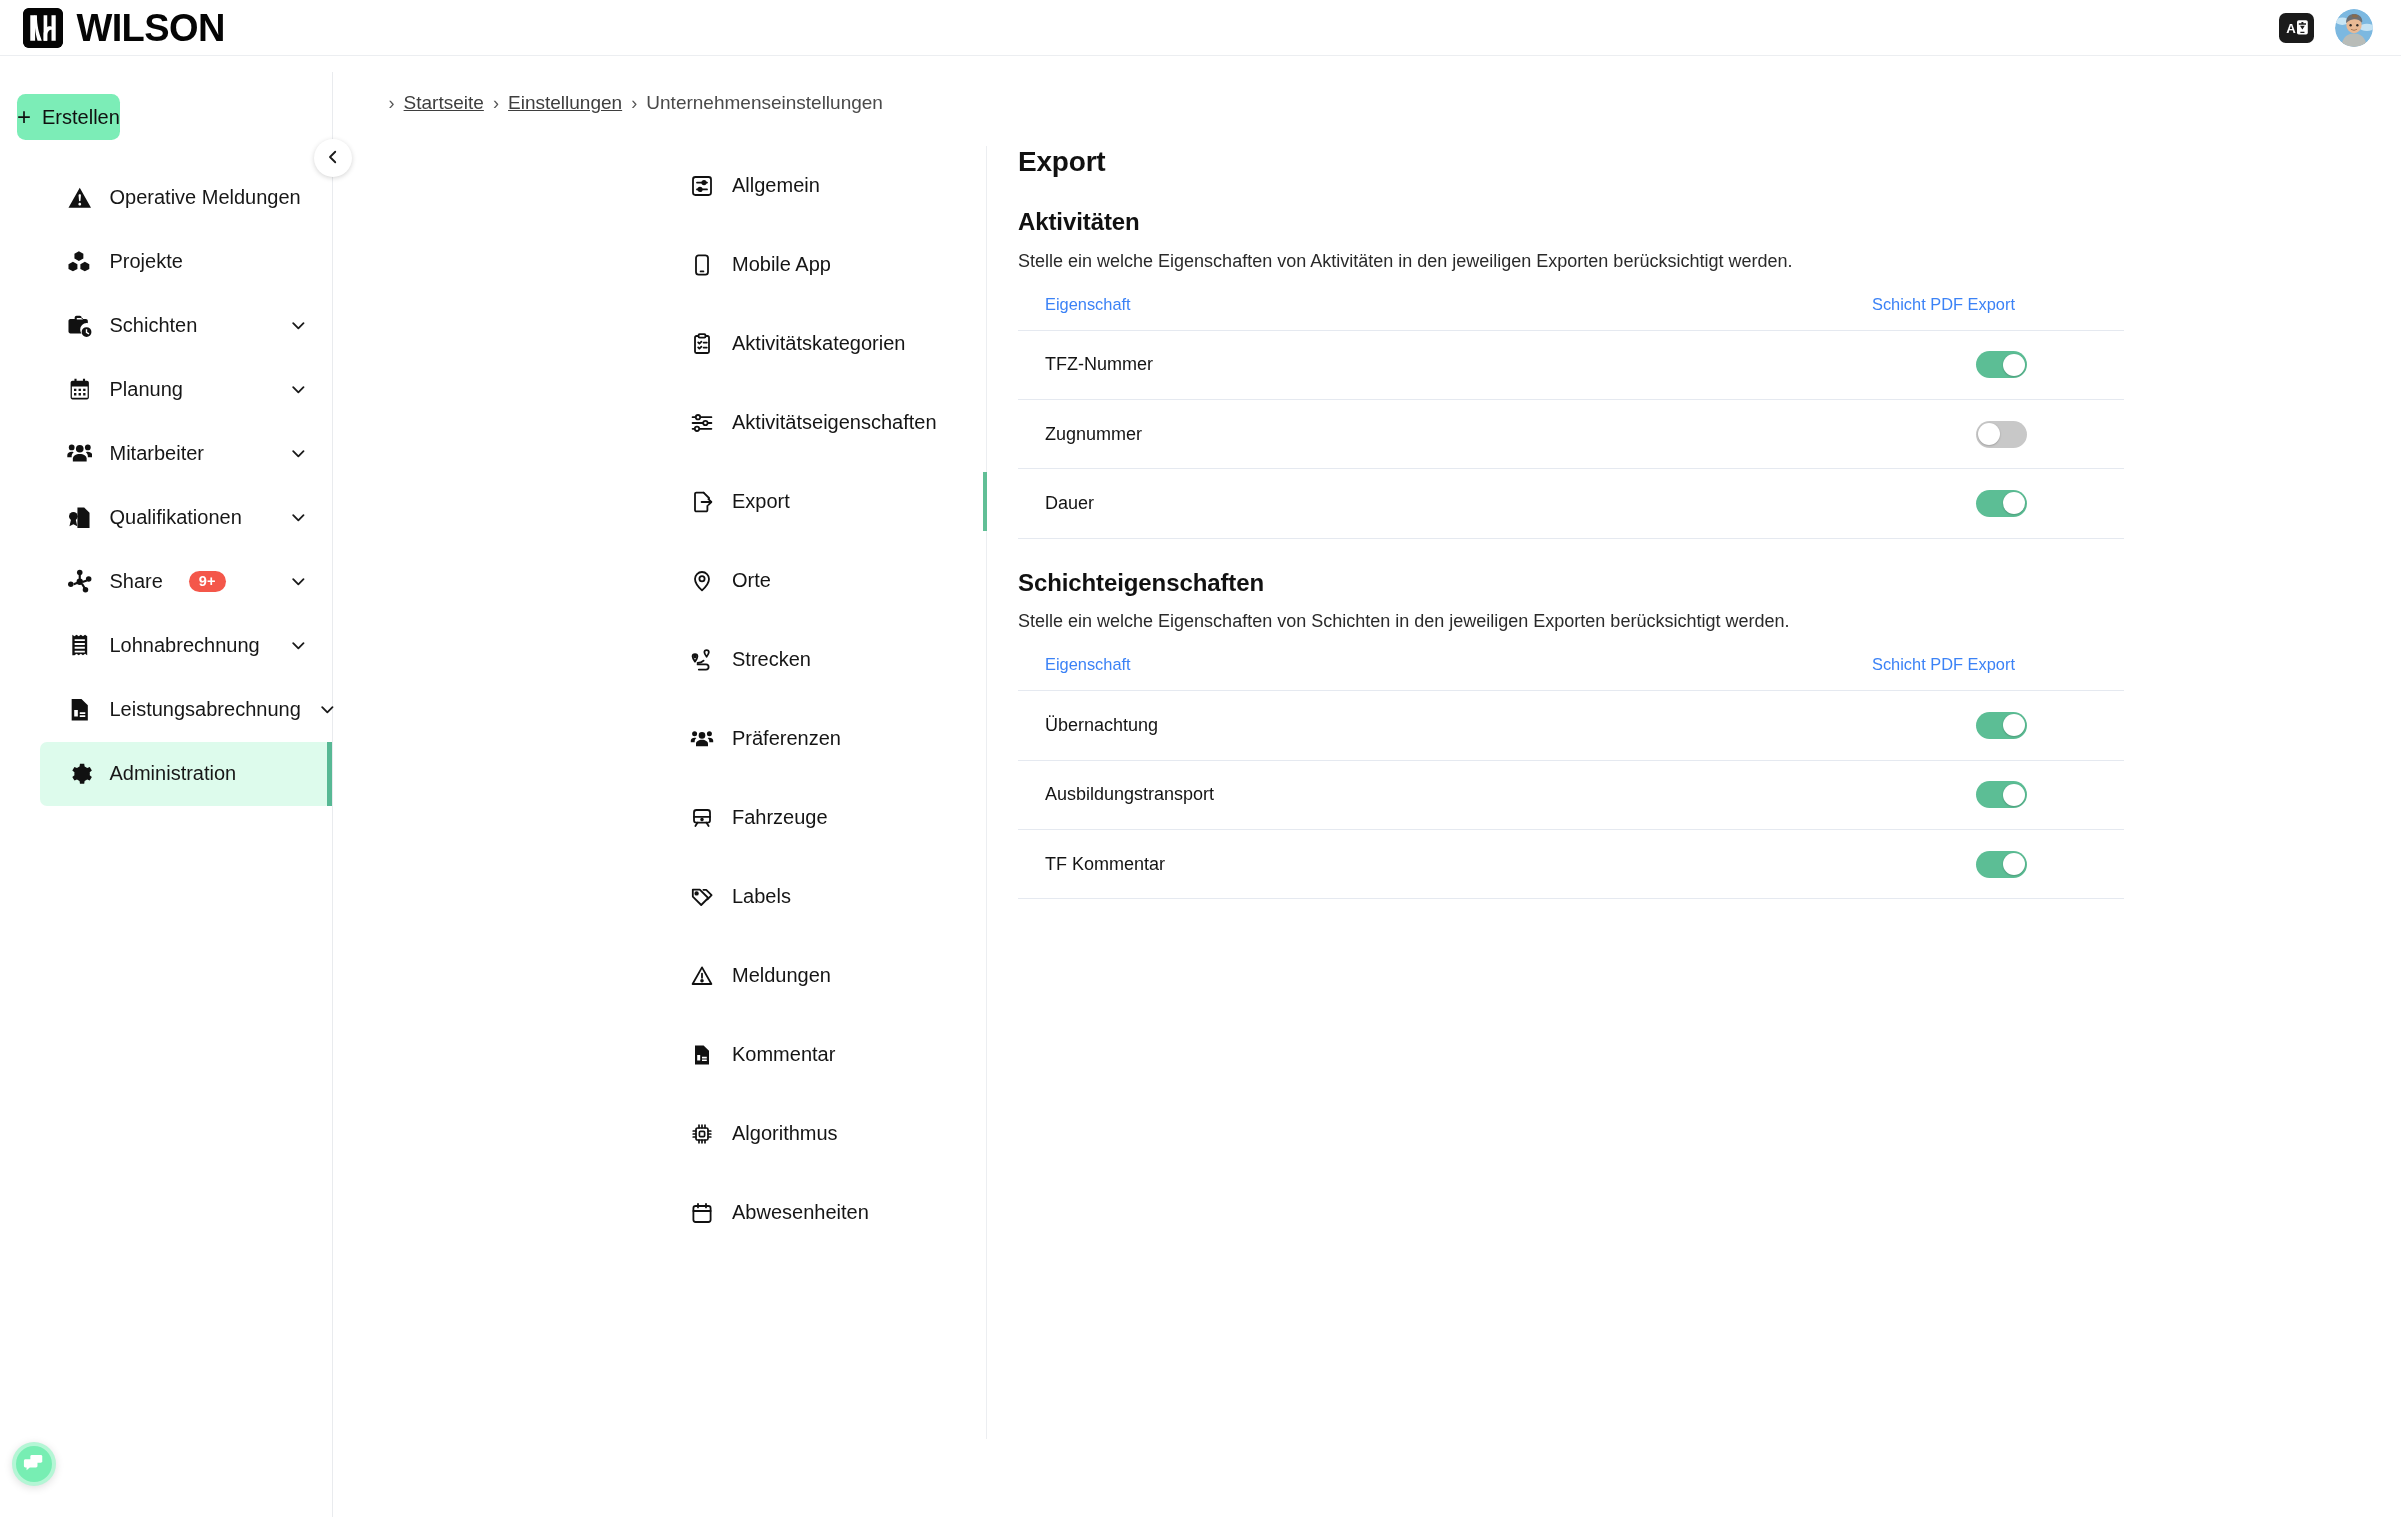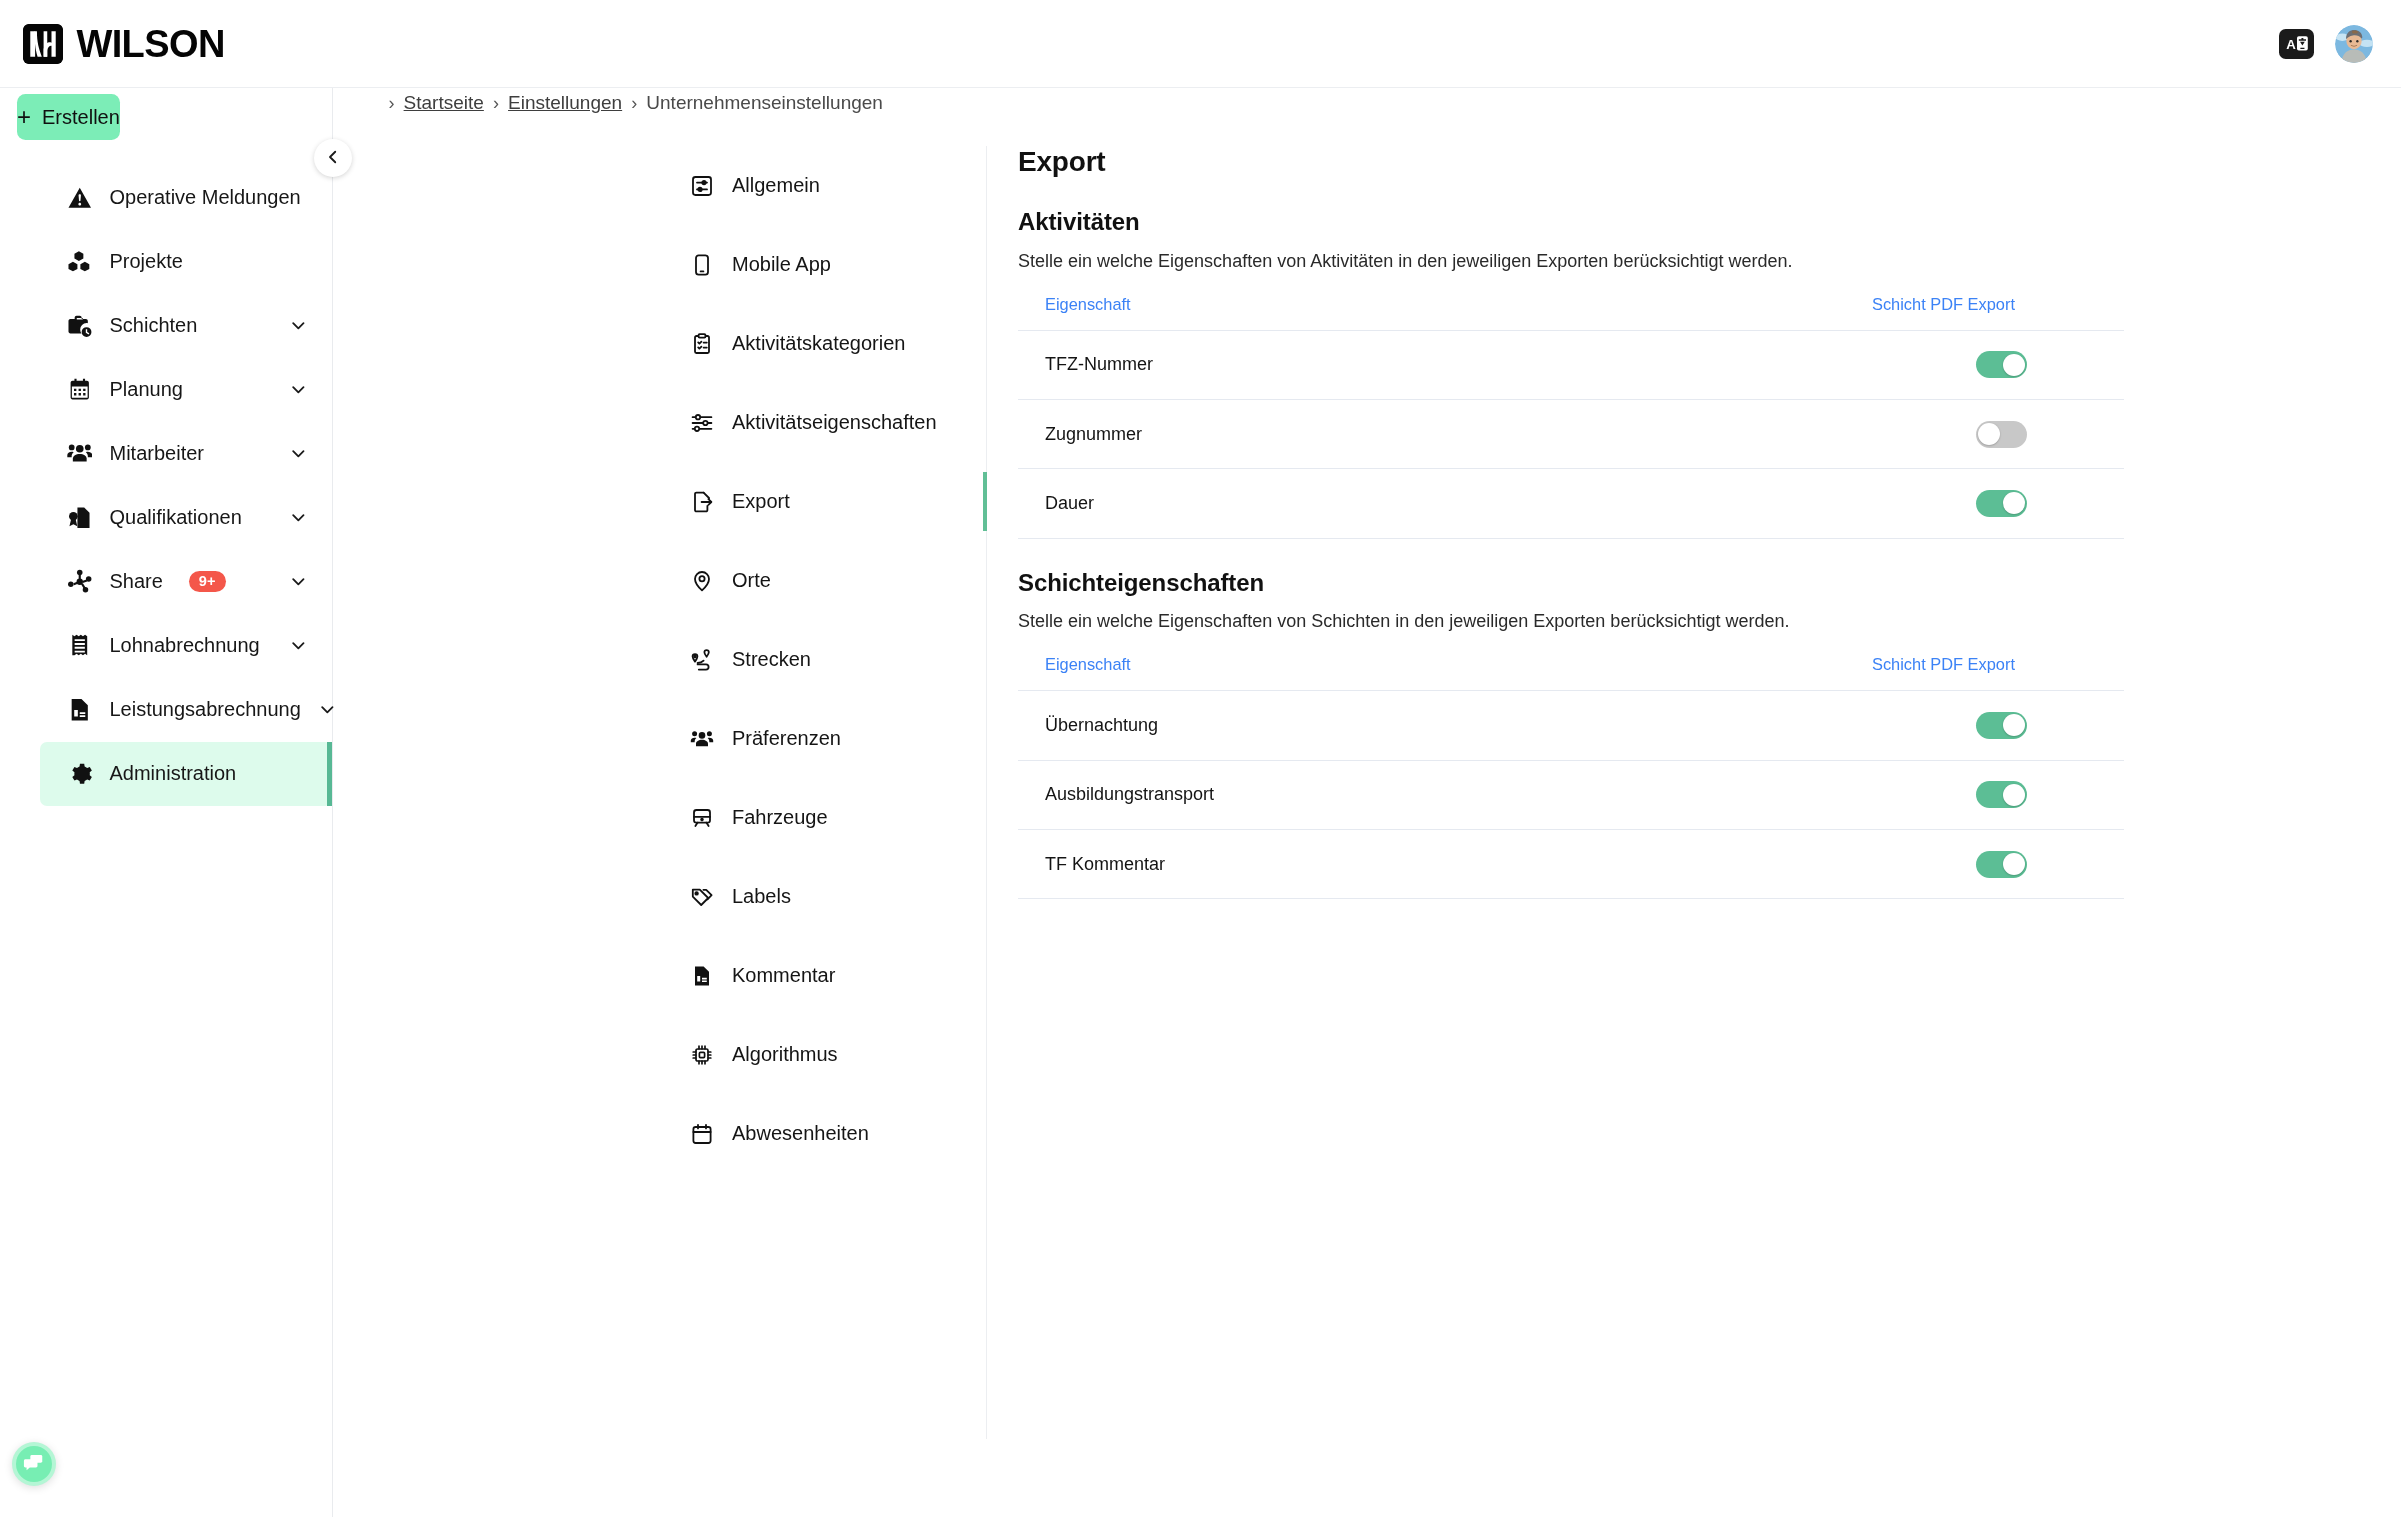--- a/index.html
+++ b/index.html
@@ -6,21 +6,21 @@
   html, body {
     width: 2401px; height: 1518px;
     background: #ffffff;
     font-family: "Liberation Sans", sans-serif;
     color: #141414;
     overflow: hidden;
   }
 
   
   .topbar {
-    position: absolute; top: 0; left: 0; width: 2401px; height: 88px;
+    position: absolute; top: 0; left: 0; width: 2401px; height: 56px;
     background: #ffffff;
     border-bottom: 1.2px solid #eceef1;
     display: flex; align-items: center; justify-content: space-between;
     padding: 0 28px 0 23px;
     z-index: 30;
   }
   .brand { display: flex; align-items: center; gap: 13.4px; }
   .logo-mark {
     width: 40px; height: 40px; background: #050505; border-radius: 6px;
     position: relative; flex: none; overflow: hidden;
@@ -486,20 +486,30 @@
     <span class="icon">
       <svg width="24" height="24" viewBox="0 0 24 24" fill="none" stroke="#111" stroke-width="1.8" stroke-linecap="round" stroke-linejoin="round">
           <path d="M2.8 4.6h7l8.4 8.4-7 7-8.4-8.4v-7z"></path>
           <circle cx="6.6" cy="8.4" r="1.3" fill="#111"></circle>
           <path d="M13.4 4.8h2.8l5.4 5.4-4.1 4.1"></path>
         </svg>
     </span>
     <span class="label">Labels</span>
   </div>
 
+  <div class="snav-item">
+    <span class="icon">
+      <svg width="24" height="24" viewBox="0 0 24 24" fill="none" stroke="#111" stroke-width="1.8" stroke-linecap="round" stroke-linejoin="round">
+          <path d="M12 3.4 21.4 20H2.6L12 3.4z"></path>
+          <path d="M12 9.6v4.2"></path>
+          <circle cx="12" cy="16.8" r=".9" fill="#111"></circle>
+        </svg>
+    </span>
+    <span class="label">Meldungen</span>
+  </div>
 
   <div class="snav-item">
     <span class="icon">
       <svg width="24" height="24" viewBox="0 0 24 24" fill="#111">
           <path d="M5 2.4h8.6l5.4 5.4v13.8H5V2.4zm2.2 9.6v5.6h3V12h-3zm4.8 1.8v1.6h4.8v-1.6H12zm0 2.6v1.6h4.8v-1.6H12z"></path>
         </svg>
     </span>
     <span class="label">Kommentar</span>
   </div>
 

